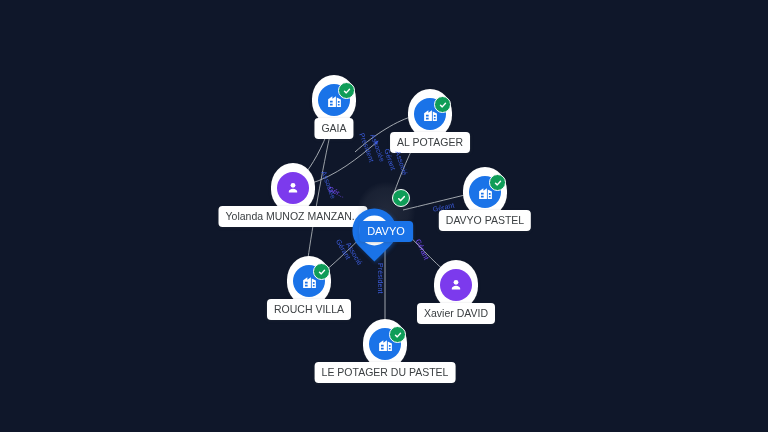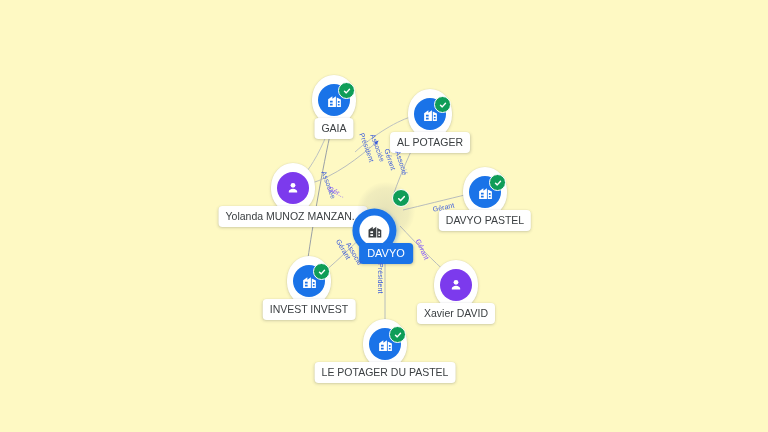--- a/index.html
+++ b/index.html
@@ -137,21 +137,21 @@
     border: 1.6px solid #ffffff;
     display: flex;
     align-items: center;
     justify-content: center;
   }
   .root-label {
     position: absolute;
     left: 50%;
     top: 50%;
     transform: translate(-50%, 0);
-    margin-top: 32px;
+    margin-top: 10px;
     white-space: nowrap;
     background: #1a73e8;
     color: #ffffff;
     font-size: 11px;
     line-height: 1;
     padding: 5px 8px;
     border-radius: 4px;
     box-shadow: 0 1px 3px rgba(60,64,67,.25);
   }
   
@@ -163,21 +163,21 @@
     letter-spacing: .1px;
     transform-origin: 0 0;
     pointer-events: none;
   }
   .edge-label.blue   { color: #3b5bdb; }
   .edge-label.violet { color: #7c4dff; }
 </style>
 </head>
 <body>
 
-<div id="graph-canvas" style="background: #fef9c3;">
+<div id="graph-canvas" style="background: #0f172a;">
 
   <svg id="edge-layer" viewBox="0 0 768 432" xmlns="http://www.w3.org/2000/svg">
     <defs>
       <marker id="arrow-blue" markerWidth="5" markerHeight="5" refX="2.5" refY="2" orient="auto" markerUnits="strokeWidth">
         <path d="M0,0 L5,2 L0,4 z" fill="#3b5bdb"></path>
       </marker>
       <marker id="arrow-violet" markerWidth="5" markerHeight="5" refX="2.5" refY="2" orient="auto" markerUnits="strokeWidth">
         <path d="M0,0 L5,2 L0,4 z" fill="#7c4dff"></path>
       </marker>
     </defs>
@@ -263,21 +263,21 @@
           <svg width="17" height="17" viewBox="0 0 24 24" aria-hidden="true">
             <path fill="#ffffff" d="M3 21V10.2l6-4.2v3.4l5-3.5V21H3zm6.4-2v-2.4H5.6V19h3.8zm0-4.3V12.3H5.6v2.4h3.8z"></path>
             <path fill="#ffffff" d="M15.2 21V7.6l5.8 2.9V21h-5.8zm4 -2v-2.2h-2.4V19h2.4zm0-4v-2.2h-2.4V15h2.4z"></path>
           </svg>
         </div>
         <div class="check-badge">
           <svg width="10" height="10" viewBox="0 0 24 24" aria-hidden="true">
             <path fill="none" stroke="#ffffff" stroke-width="3.4" stroke-linecap="round" stroke-linejoin="round" d="M6 12.5 L10.2 16.5 L18 8"></path>
           </svg>
         </div>
-        <div class="node-label">INVEST INVEST</div>
+        <div class="node-label">ROUCH VILLA</div>
       </div>
       <div class="node" style="left: 456px; top: 285px;">
         <div class="node-halo"></div>
         <div class="node-disc person">
           <svg width="16" height="16" viewBox="0 0 24 24" aria-hidden="true">
             <circle cx="12" cy="8" r="3.6" fill="#ffffff"></circle>
             <path fill="#ffffff" d="M12 13.2c-3.5 0-6.3 2.1-6.3 4.2v1.2h12.6v-1.2c0-2.1-2.8-4.2-6.3-4.2z"></path>
           </svg>
         </div>
         <div class="node-label">Xavier DAVID</div>

